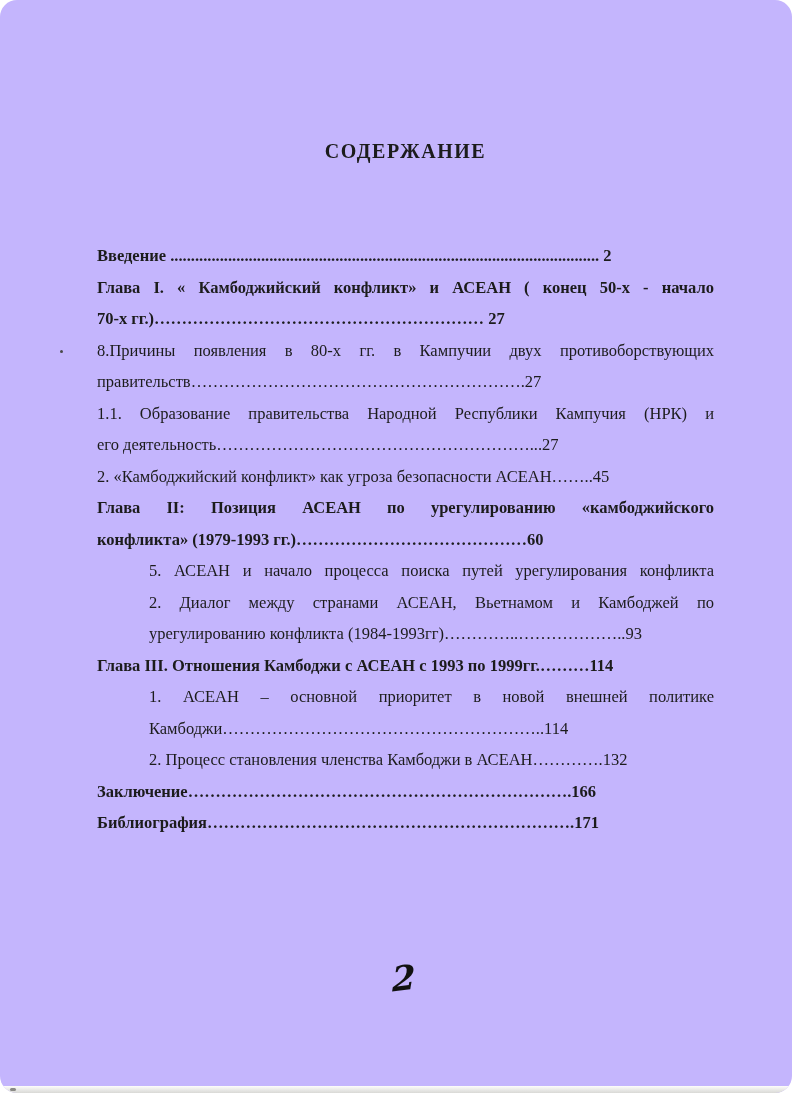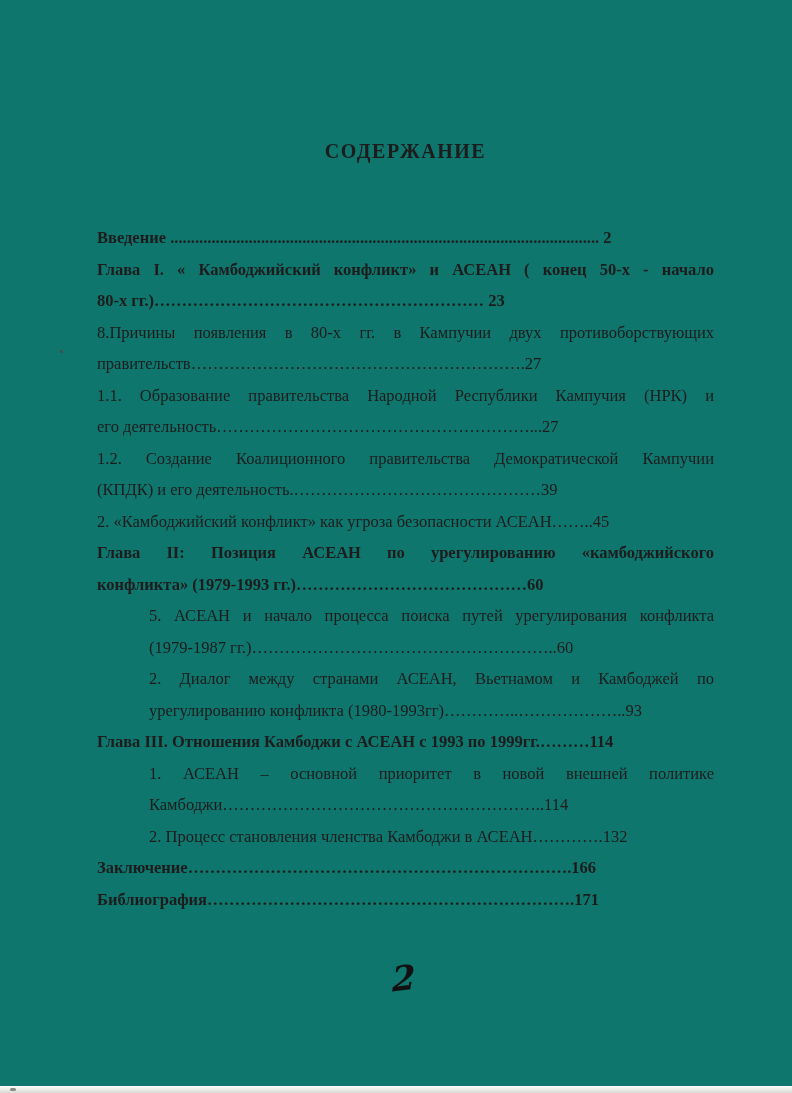--- a/index.html
+++ b/index.html
@@ -1,35 +1,36 @@
 <!DOCTYPE html>
 <html><head>
 <meta charset="utf-8">
 <style>
   * { margin:0; padding:0; box-sizing:border-box; }
   html,body { width:792px; height:1093px; background:#ffffff; }
   .page {
     position:relative;
     width:792px; height:1093px;
-    background:#0f766e;
+    background:#c4b5fd;
     font-family:"Liberation Serif","DejaVu Serif",serif;
     color:#1c1c1c;
     overflow:hidden;
+    border-radius:17px;
   }
   .title {
     position:absolute;
     left:97px; top:140px; width:617px;
     text-align:center;
     font-size:20px;
     font-weight:bold;
     letter-spacing:1.5px;
   }
   .toc {
     position:absolute;
-    left:97px; top:222px; width:617px;
+    left:97px; top:240px; width:617px;
   }
   .entry {
     font-size:16.5px;
     line-height:31.5px;
   }
   .entry .line { display:block; }
   .entry .line.full { text-align:justify; text-align-last:justify; }
   .entry .line.last { text-align:left; }
   .bold { font-weight:bold; }
   .indent { padding-left:52px; }
@@ -72,55 +73,50 @@
   <h1 class="title">СОДЕРЖАНИЕ</h1>
 
   <div class="toc">
 
     <p class="entry bold">
       <span class="line last">Введение ........................................................................................................ 2</span>
     </p>
 
     <p class="entry bold">
       <span class="line full">Глава I. « Камбоджийский конфликт» и АСЕАН ( конец 50-х - начало</span>
-      <span class="line last">80-х гг.)…………………………………………………… 23</span>
+      <span class="line last">70-х гг.)…………………………………………………… 27</span>
     </p>
 
     <p class="entry">
       <span class="line full">8.Причины появления в 80-х гг. в Кампучии двух противоборствующих</span>
       <span class="line last">правительств…………………………………………………….27</span>
     </p>
 
     <p class="entry">
       <span class="line full">1.1. Образование правительства Народной Республики Кампучия (НРК) и</span>
       <span class="line last">его деятельность…………………………………………………...27</span>
     </p>
 
-    <p class="entry">
-      <span class="line full">1.2. Создание Коалиционного правительства Демократической Кампучии</span>
-      <span class="line last">(КПДК) и его деятельность.………………………………………39</span>
-    </p>
 
     <p class="entry">
       <span class="line last">2. «Камбоджийский конфликт» как угроза безопасности АСЕАН……..45</span>
     </p>
 
     <p class="entry bold">
       <span class="line full">Глава II: Позиция АСЕАН по урегулированию «камбоджийского</span>
       <span class="line last">конфликта» (1979-1993 гг.)……………………………………60</span>
     </p>
 
     <p class="entry indent">
       <span class="line full">5. АСЕАН и начало процесса поиска путей урегулирования конфликта</span>
-      <span class="line last">(1979-1987 гг.)………………………………………………..60</span>
     </p>
 
     <p class="entry indent">
       <span class="line full">2. Диалог между странами АСЕАН, Вьетнамом и Камбоджей по</span>
-      <span class="line last">урегулированию конфликта (1980-1993гг)…………..………………..93</span>
+      <span class="line last">урегулированию конфликта (1984-1993гг)…………..………………..93</span>
     </p>
 
     <p class="entry bold gap-top">
       <span class="line last">Глава III. Отношения Камбоджи с АСЕАН с 1993 по 1999гг.………114</span>
     </p>
 
     <p class="entry indent gap-top">
       <span class="line full">1. АСЕАН – основной приоритет в новой внешней политике</span>
       <span class="line last">Камбоджи…………………………………………………..114</span>
     </p>

